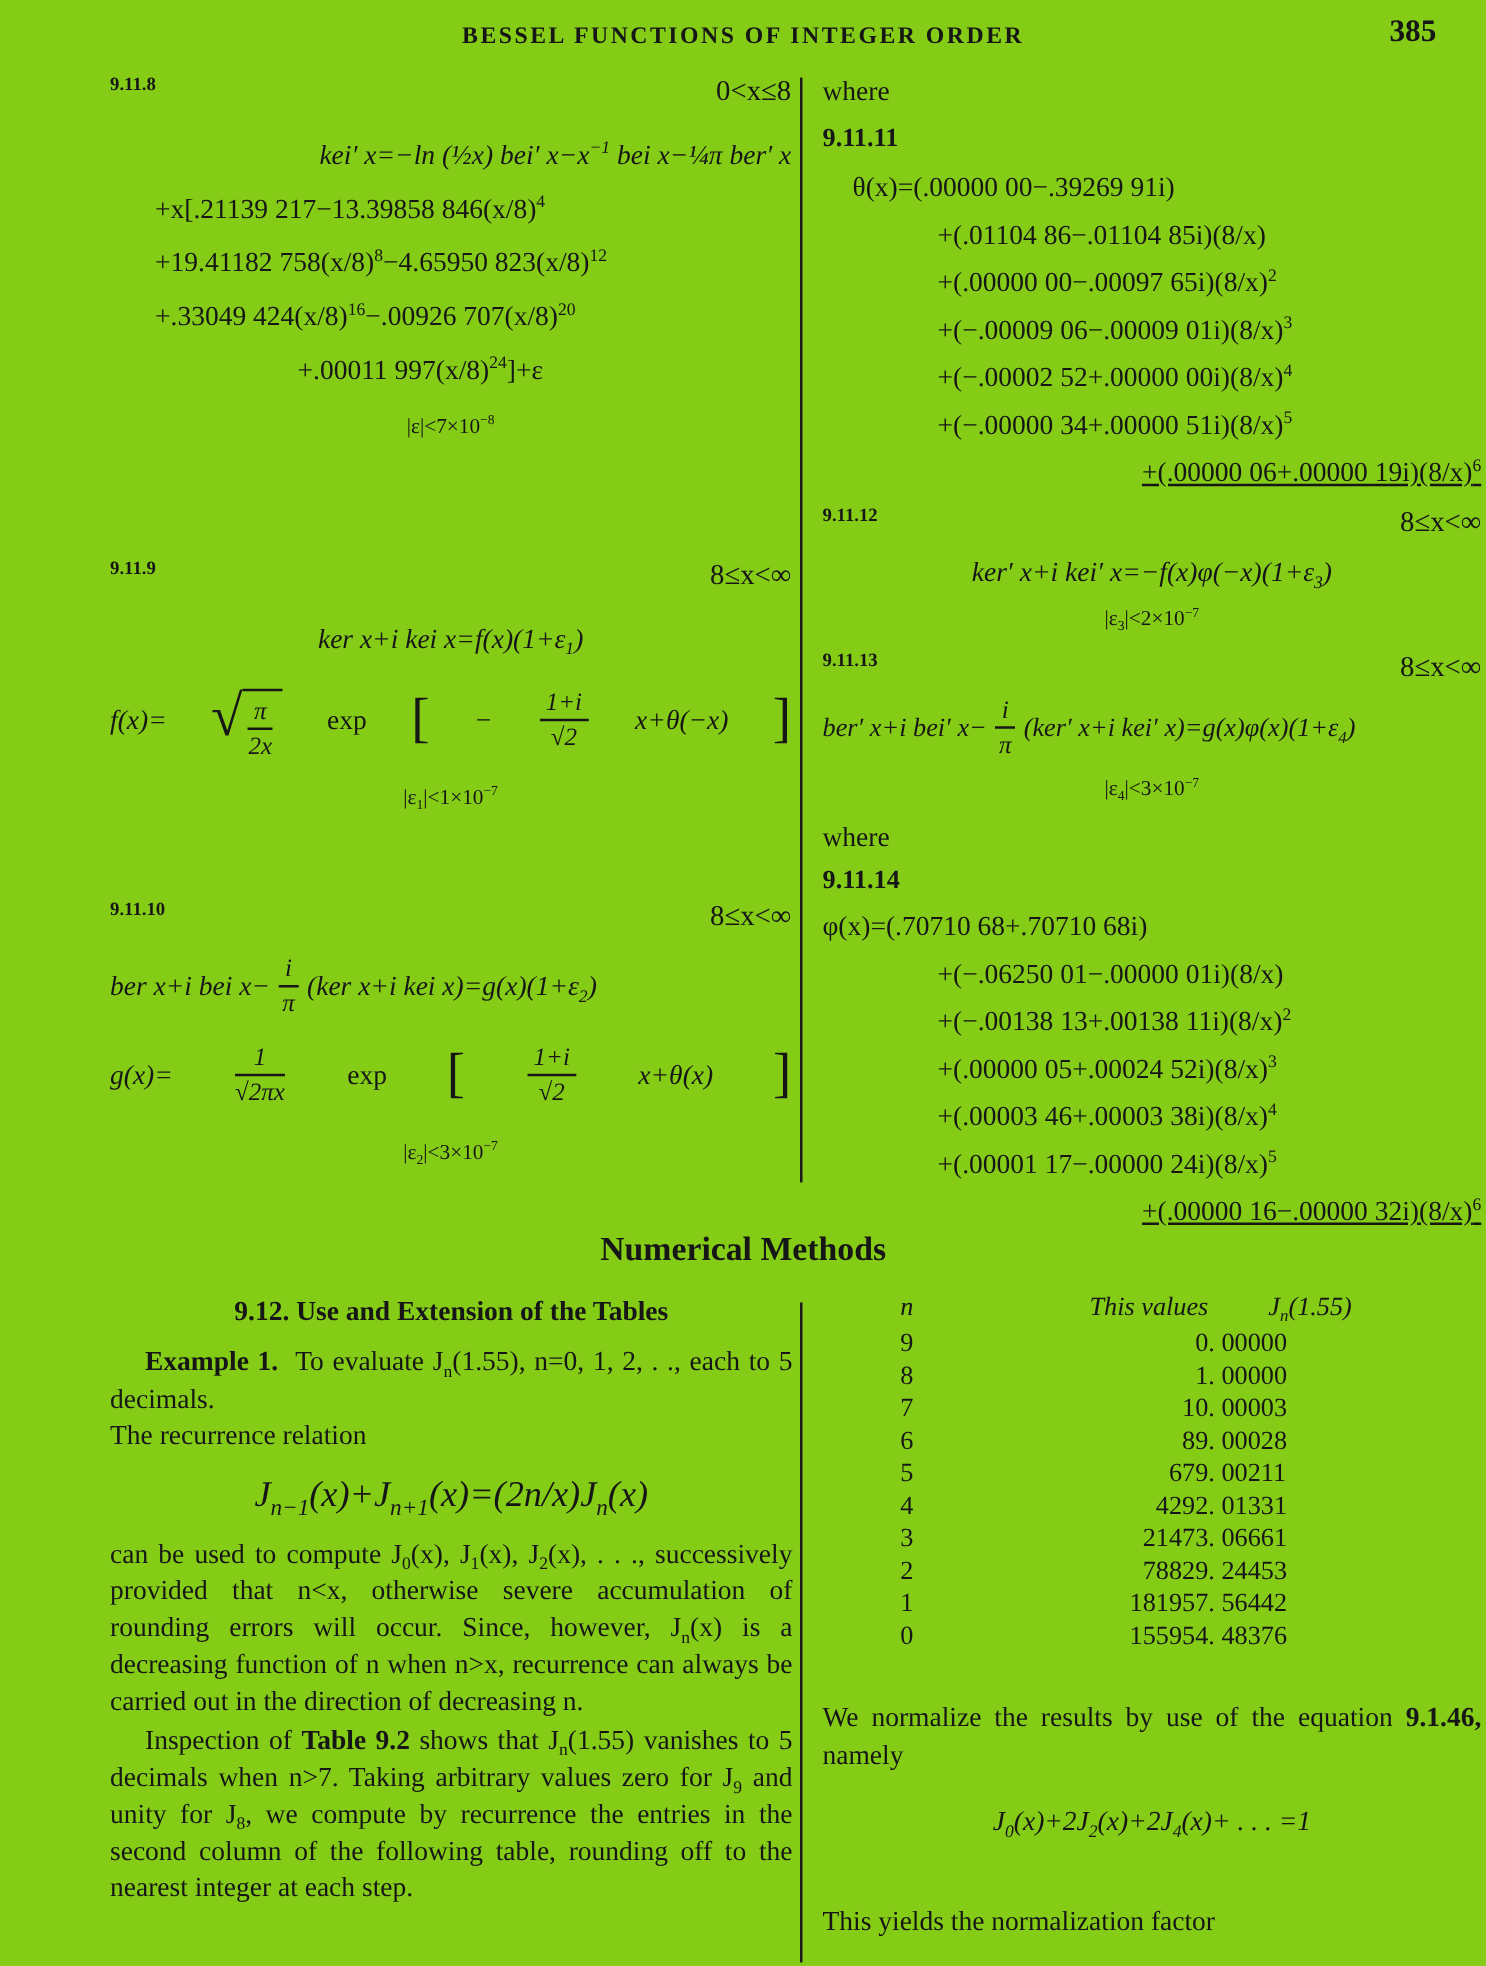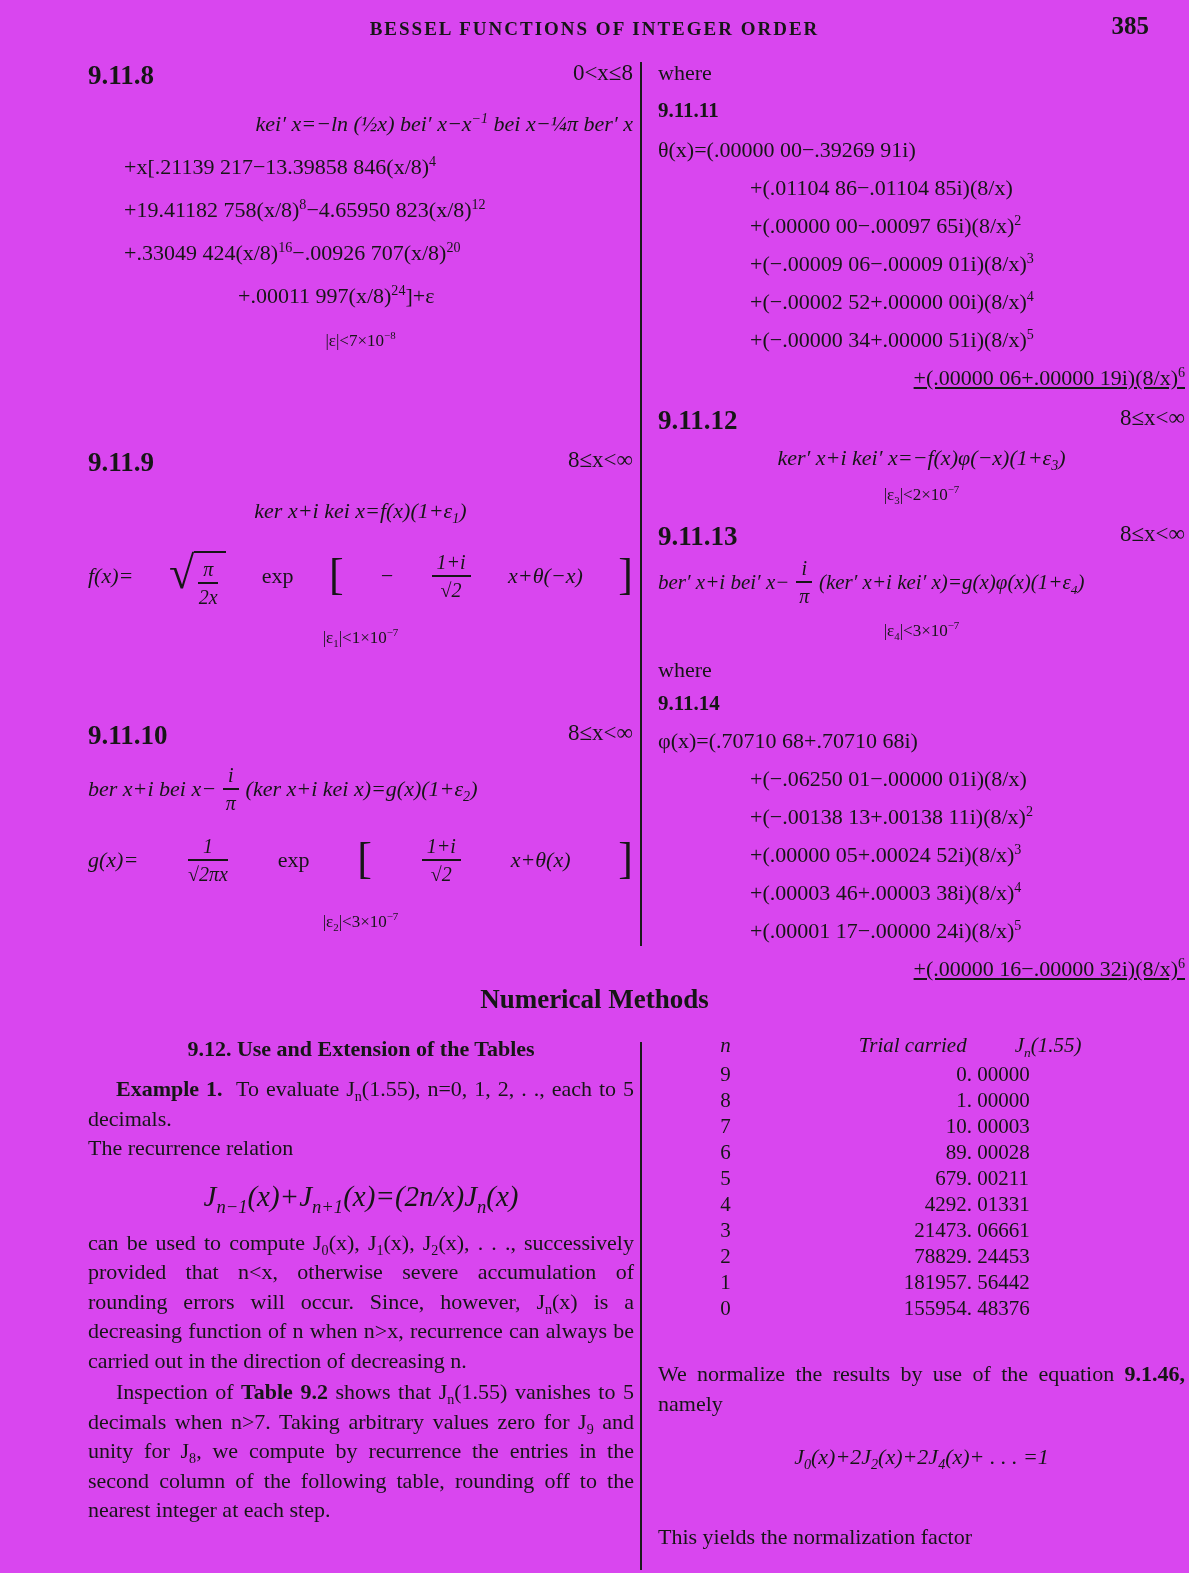--- a/index.html
+++ b/index.html
@@ -1,18 +1,18 @@
 <!DOCTYPE html>
 <html><head>
 <meta charset="utf-8">
 <style>
   html,body{margin:0;padding:0;background:#e8e8e4;}
   .page{
     position:relative;width:1189px;height:1573px;margin:0 auto;
-    background:#d946ef;color:#161616;overflow:hidden;
+    background:#84cc16;color:#161616;overflow:hidden;
     font-family:"Liberation Serif","DejaVu Serif",serif;
   }
   
   .running-head{
     position:absolute;top:18px;left:0;width:100%;text-align:center;
     font-weight:700;font-size:19px;letter-spacing:2px;
   }
   .pageno{position:absolute;top:12px;right:40px;font-size:25px;font-weight:700;}
 
   
@@ -22,21 +22,21 @@
 
   
   .col{position:absolute;}
   #col-tl{left:88px;top:56px;width:545px;}
   #col-tr{left:658px;top:56px;width:527px;}
   #col-bl{left:88px;top:1028px;width:546px;}
   #col-br{left:658px;top:1030px;width:527px;}
 
   
   .sec-head{position:relative;height:32px;margin-top:12px;}
-  .sec-label{position:absolute;left:0;top:0;font-weight:700;font-size:27px;text-align:center;}
+  .sec-label{position:absolute;left:0;top:0;font-weight:700;font-size:15px;text-align:center;}
   .sec-range{position:absolute;left:0;right:0;top:0;text-align:right;font-size:23px;}
   .sec-label-solo{font-weight:700;font-size:21px;margin-top:12px;}
 
   
   .fl{font-size:22px;line-height:43px;white-space:nowrap;}
   .fl.tight{line-height:38px;}
   .it{font-style:italic;}
   .ind-a{margin-left:36px;}
   .ind-b{margin-left:150px;}
   .ind-r{margin-left:92px;}
@@ -163,21 +163,21 @@
       <span>x+θ(x)</span>
       <span class="bigbr">]</span>
     </div>
     <div class="errline" style="margin-top:8px;">|ε<sub>2</sub>|&lt;3×10<sup>−7</sup></div>
   </div>
 
   <div class="col" id="col-tr">
 
     <div class="where">where</div>
     <div class="sec-label-solo">9.11.11</div>
-    <div class="fl tight" style="margin-top:8px;">θ(x)=(.00000 00−.39269 91i)</div>
+    <div class="fl tight" style="margin-top:8px;margin-left:24px;">θ(x)=(.00000 00−.39269 91i)</div>
     <div class="fl tight ind-r">+(.01104 86−.01104 85i)(8/x)</div>
     <div class="fl tight ind-r">+(.00000 00−.00097 65i)(8/x)<sup>2</sup></div>
     <div class="fl tight ind-r">+(−.00009 06−.00009 01i)(8/x)<sup>3</sup></div>
     <div class="fl tight ind-r">+(−.00002 52+.00000 00i)(8/x)<sup>4</sup></div>
     <div class="fl tight ind-r">+(−.00000 34+.00000 51i)(8/x)<sup>5</sup></div>
     <div class="fl tight alr">+(.00000 06+.00000 19i)(8/x)<sup>6</sup></div>
 
     <div class="sec-head" style="margin-top:8px;">
       <span class="sec-label">9.11.12</span>
       <span class="sec-range">8≤x&lt;∞</span>
@@ -219,21 +219,21 @@
     <div class="recur">J<sub>n−1</sub>(x)+J<sub>n+1</sub>(x)=(2n/x)J<sub>n</sub>(x)</div>
     <p class="para">can be used to compute J<sub>0</sub>(x), J<sub>1</sub>(x), J<sub>2</sub>(x), . . ., successively provided that n&lt;x, otherwise severe accumulation of rounding errors will occur. Since, however, J<sub>n</sub>(x) is a decreasing function of n when n&gt;x, recurrence can always be carried out in the direction of decreasing n.</p>
     <p class="para indent" style="margin-top:2px;">Inspection of <b>Table 9.2</b> shows that J<sub>n</sub>(1.55) vanishes to 5 decimals when n&gt;7. Taking arbitrary values zero for J<sub>9</sub> and unity for J<sub>8</sub>, we compute by recurrence the entries in the second column of the following table, rounding off to the nearest integer at each step.</p>
   </div>
 
   <div class="col" id="col-br">
     <table class="vtab">
       <thead>
         <tr>
           <th class="c-n">n</th>
-          <th class="c-trial">Trial carried</th>
+          <th class="c-trial">This values</th>
           <th class="c-jn">J<sub>n</sub>(1.55)</th>
         </tr>
       </thead>
       <tbody>
         <tr>
             <td class="c-n">9</td>
             <td class="c-trial">0</td>
             <td class="c-jn">. 00000</td>
           </tr>
         <tr>

